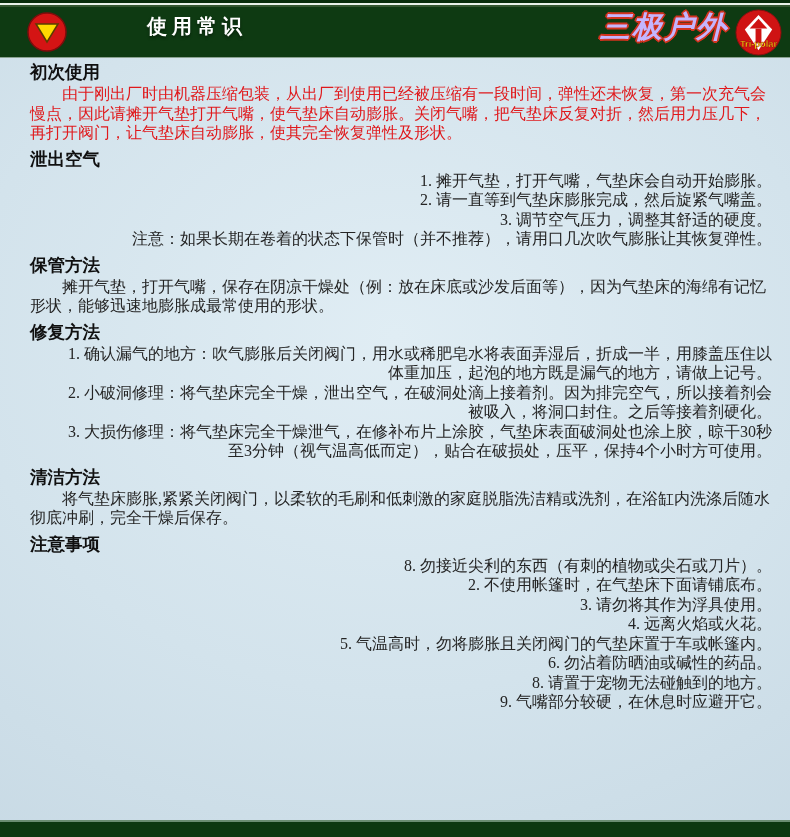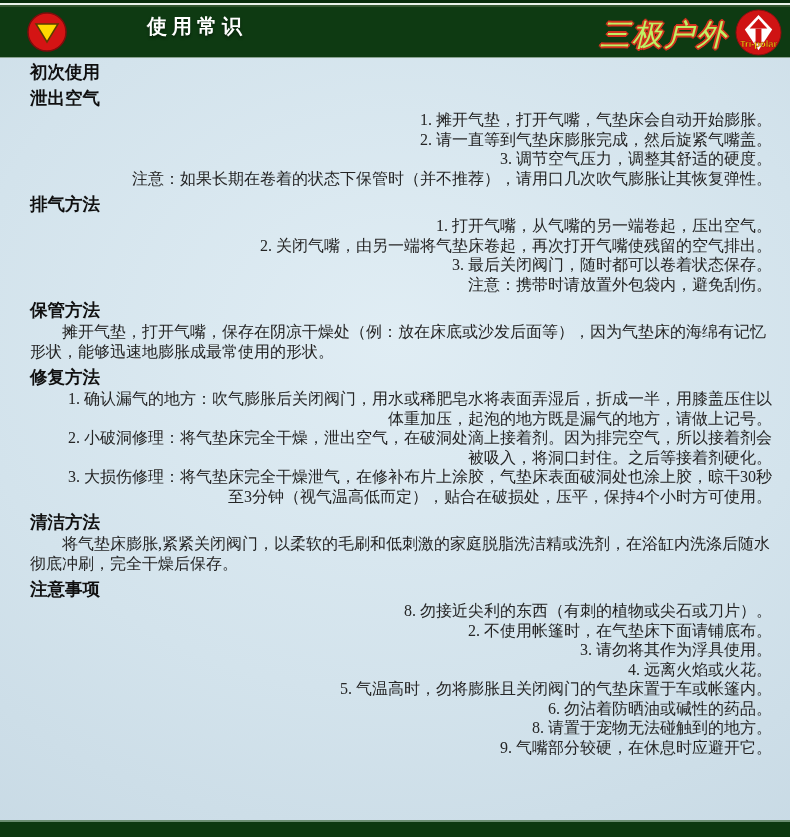--- a/index.html
+++ b/index.html
@@ -19,23 +19,23 @@
     position:relative; height:50px; background:#0e3a12;
     border-bottom:1px solid #8aa291; flex:0 0 auto;
   }
   .logo-badge { position:absolute; left:27px; top:5px; width:40px; height:40px; }
   .title {
     position:absolute; left:147px; top:6px; margin:0;
     font-size:20px; font-weight:bold; color:#ffffff; letter-spacing:5px;
     text-shadow:0 2px 3px rgba(0,0,0,0.45);
   }
   .brand-name {
-    position:absolute; right:62px; top:8px;
-    font-size:30px; font-weight:normal; font-style:italic; letter-spacing:2px;
-    color:#bef264;
+    position:absolute; right:62px; top:0;
+    font-size:30px; font-weight:bold; font-style:italic; letter-spacing:2px;
+    color:#c4b5fd;
     text-shadow:-2px 0 0 #d2321e, 2px 0 0 #d2321e, 0 -2px 0 #d2321e, 0 2px 0 #d2321e,
                 -1px -1px 0 #d2321e, 1px 1px 0 #d2321e, -1px 1px 0 #d2321e, 1px -1px 0 #d2321e;
   }
   .brand-logo { position:absolute; right:8px; top:2px; width:47px; height:47px; }
   
   .content {
     flex:1 1 auto; overflow:hidden;
     padding:5px 18px 0 30px;
     font-size:16px; line-height:19.5px; color:#252525;font-family:Liberation Serif, serif;
   }
@@ -78,41 +78,33 @@
         <rect x="21" y="20" width="6" height="15" fill="#cf1313"></rect>
         <text x="24" y="39" text-anchor="middle" font-size="9.5" font-weight="bold" font-family="Liberation Sans, DejaVu Sans, sans-serif" fill="#ffe10a" stroke="#8a0f0f" stroke-width="0.4">Tri-polar</text>
       </svg>
     </span>
   </header>
 
   <main class="content">
 
     <section class="section">
       <h2>初次使用</h2>
+      <p class="para red">由于刚出厂时由机器压缩包装，从出厂到使用已经被压缩有一段时间，弹性还未恢复，第一次充气会慢点，因此请摊开气垫打开气嘴，使气垫床自动膨胀。关闭气嘴，把气垫床反复对折，然后用力压几下，再打开阀门，让气垫床自动膨胀，使其完全恢复弹性及形状。</p>
     </section>
 
     <section class="section">
       <h2>泄出空气</h2>
       <div class="list">
         <div class="li">1. 摊开气垫，打开气嘴，气垫床会自动开始膨胀。</div>
         <div class="li">2. 请一直等到气垫床膨胀完成，然后旋紧气嘴盖。</div>
         <div class="li">3. 调节空气压力，调整其舒适的硬度。</div>
         <div class="li">注意：如果长期在卷着的状态下保管时（并不推荐），请用口几次吹气膨胀让其恢复弹性。</div>
       </div>
     </section>
 
-    <section class="section">
-      <h2>排气方法</h2>
-      <div class="list">
-        <div class="li">1. 打开气嘴，从气嘴的另一端卷起，压出空气。</div>
-        <div class="li">2. 关闭气嘴，由另一端将气垫床卷起，再次打开气嘴使残留的空气排出。</div>
-        <div class="li">3. 最后关闭阀门，随时都可以卷着状态保存。</div>
-        <div class="li">注意：携带时请放置外包袋内，避免刮伤。</div>
-      </div>
-    </section>
 
     <section class="section">
       <h2>保管方法</h2>
       <p class="para">摊开气垫，打开气嘴，保存在阴凉干燥处（例：放在床底或沙发后面等），因为气垫床的海绵有记忆形状，能够迅速地膨胀成最常使用的形状。</p>
     </section>
 
     <section class="section">
       <h2>修复方法</h2>
       <div class="list">
         <div class="li">1. 确认漏气的地方：吹气膨胀后关闭阀门，用水或稀肥皂水将表面弄湿后，折成一半，用膝盖压住以体重加压，起泡的地方既是漏气的地方，请做上记号。</div>

